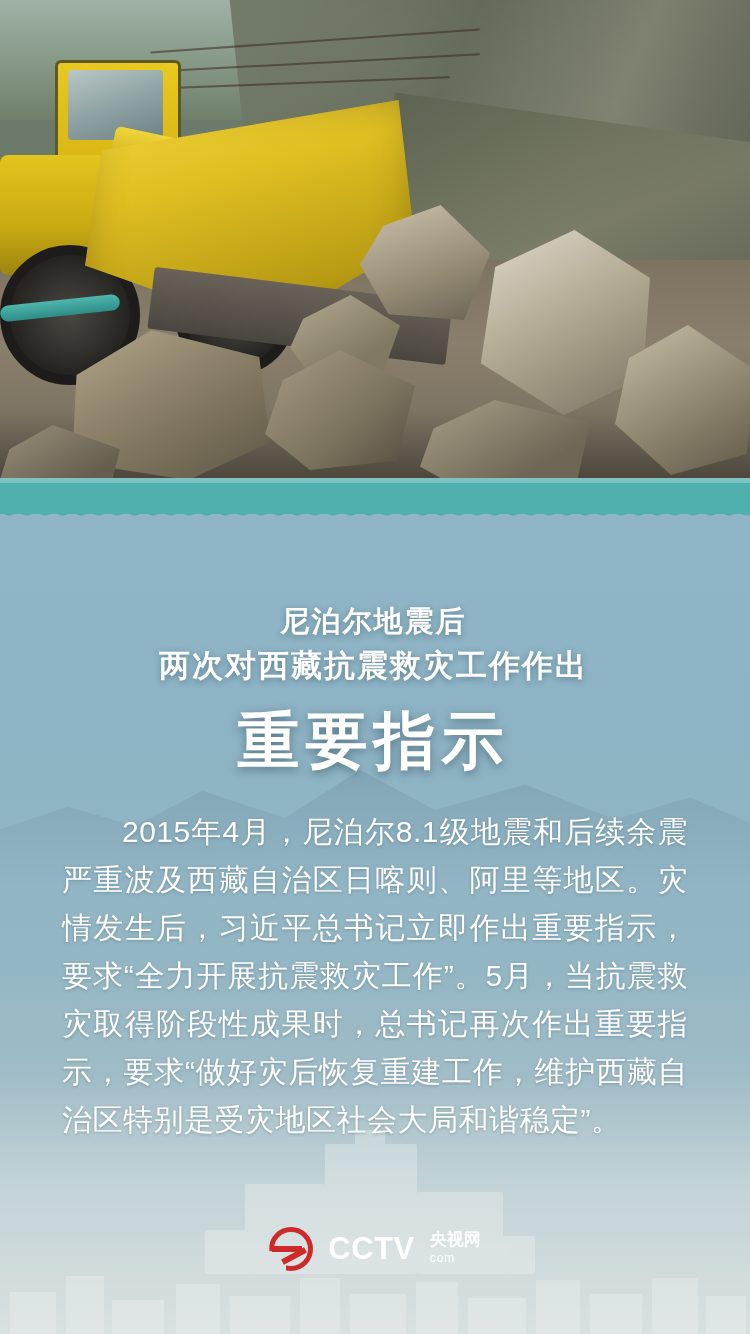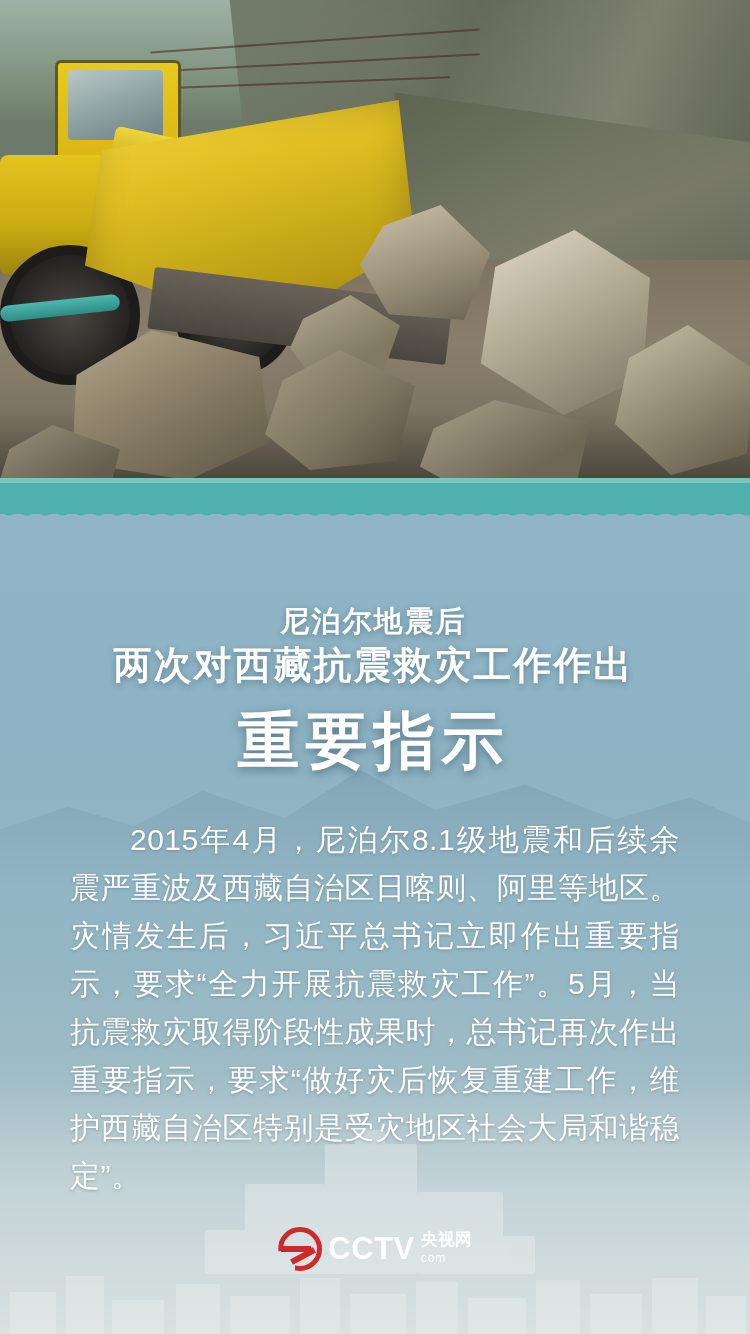--- a/index.html
+++ b/index.html
@@ -225,48 +225,48 @@
   .head {
     position: absolute; left: 0; top: 600px; width: 747px;
     text-align: center;
     color: #ffffff;
     text-shadow: 0 2px 6px rgba(40,70,85,.45);
     font-weight: bold;
     letter-spacing: 2px;
     z-index: 3;
   }
   .head .l1 { font-size: 29px; line-height: 42px; font-family: "DejaVu Serif", serif; }
-  .head .l2 { font-size: 38px; line-height: 46px; font-family: "DejaVu Serif", serif; }
+  .head .l2 { font-size: 31px; line-height: 46px; font-family: "DejaVu Serif", serif; }
   .head .l3 {
     font-size: 62px; line-height: 84px; letter-spacing: 6px; margin-top: 11px;
     font-family: "DejaVu Serif", serif;
     text-shadow: 0 3px 10px rgba(30,60,75,.5);
   }
 
   
   .para {
     position: absolute; left: 62px; top: 808px; width: 626px;
     color: #ffffff;
     font-size: 30px;
     line-height: 48px;
     letter-spacing: .5px;
     text-align: justify;
     text-shadow: 0 1px 3px rgba(45,75,90,.35);
     z-index: 3;
   }
-  .para p { margin: 8px; text-indent: 2em; }
+  .para p { margin: 0; text-indent: 2em; }
 
   
   .logos {
     position: absolute; left: 0; bottom: 55px; width: 750px; height: 60px;
     display: flex; align-items: center; justify-content: center; gap: 26px;
     z-index: 4;
   }
   .cctv {
-    display: flex; align-items: center; gap: 6px;
+    display: flex; align-items: center; gap: 15px;
   }
   .cctv .mark {
     position: relative; width: 44px; height: 44px;
   }
   .cctv .mark .ring {
     position: absolute; inset: 0;
     border: 5px solid #cf2a2a; border-radius: 50%;
     clip-path: polygon(0 0, 100% 0, 100% 100%, 38% 100%, 38% 55%, 0 55%);
   }
   .cctv .mark .bar {

